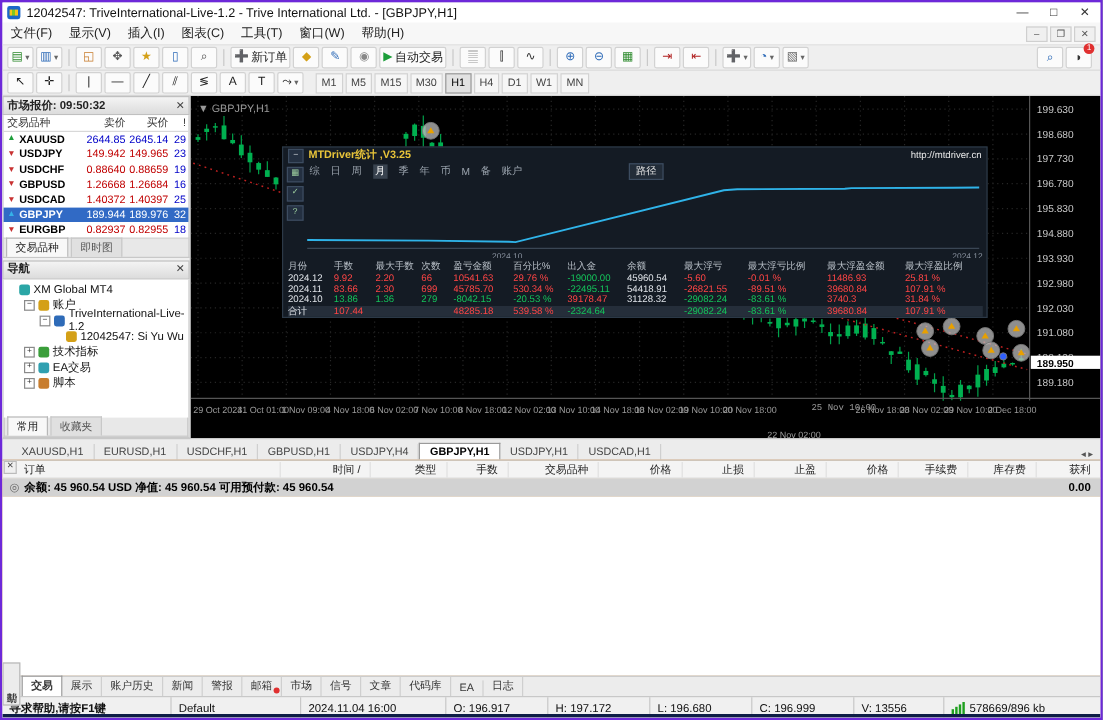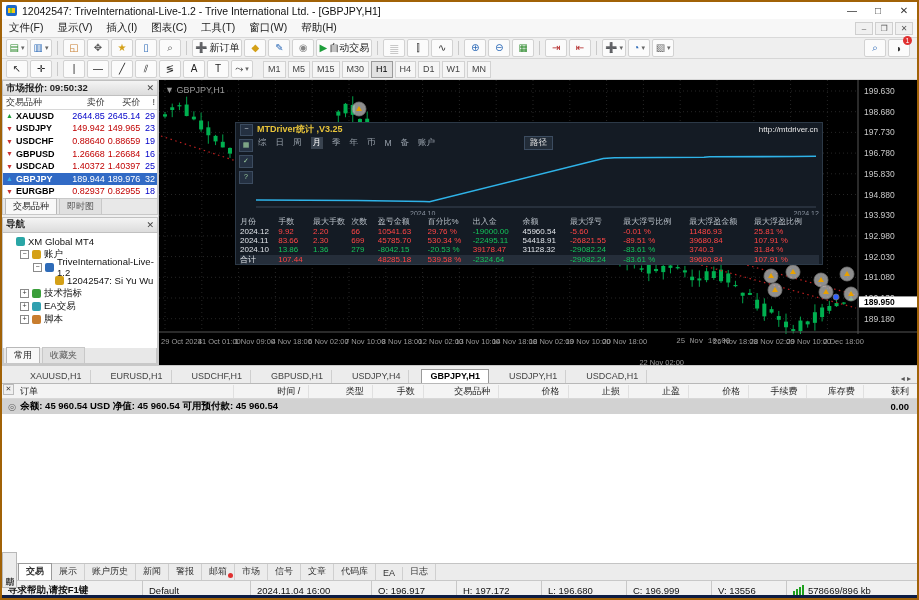--- a/index.html
+++ b/index.html
@@ -1,16 +1,16 @@
 <!DOCTYPE html>
 <html><head>
 <meta charset="utf-8">
 <style>
   html,body{margin:0;padding:0;background:#0a1633;font-family:"Liberation Sans","DejaVu Sans",sans-serif;}
-  #win{position:relative;width:919px;height:600px;background:#f0f0f0;border:2px solid #a16207;box-sizing:border-box;overflow:hidden;}
+  #win{position:relative;width:919px;height:600px;background:#f0f0f0;border:2px solid #6d28d9;box-sizing:border-box;overflow:hidden;}
   .titlebar{height:17px;background:#ffffff;display:flex;align-items:center;font-size:10.5px;color:#111;padding-left:4px;}
   .appicon{width:11px;height:11px;background:#1c68c8;border-radius:2px;margin-right:5px;display:flex;align-items:center;justify-content:center;}
   .appicon span{display:block;width:7px;height:5px;background:linear-gradient(90deg,#f5c518 30%,#7ec820 30% 60%,#f5c518 60%);}
   .winbtns{margin-left:auto;display:flex;}
   .winbtns div{width:26px;text-align:center;color:#333;font-size:10px;line-height:16px;}
   .menubar{height:18px;background:#f7f7f7;border-bottom:1px solid #d9d9d9;display:flex;align-items:center;font-size:10.5px;color:#222;}
   .menubar .mi{padding:0 7px;}
   .childbtns{margin-left:auto;display:flex;padding-right:4px;}
   .childbtns div{width:16px;text-align:center;color:#555;font-size:8px;border:1px solid #cfcfcf;background:#f0f0f0;margin-left:2px;line-height:11px;height:11px;}
   .toolbar{height:20px;background:#efefef;border-bottom:1px solid #d6d6d6;display:flex;align-items:center;padding-left:3px;font-size:10px;}
@@ -58,21 +58,21 @@
   .mtdrail div{width:12px;height:11px;background:#243041;border:1px solid #3c4c60;font-size:7px;color:#9fd0a0;text-align:center;line-height:10px;}
   .mtable{position:absolute;left:4px;right:3px;top:94px;}
   .mrow{display:grid;grid-template-columns:6.6% 6% 6.6% 4.6% 8.6% 7.8% 8.6% 8.2% 9.2% 11.4% 11.2% 11.2%;height:9.4px;align-items:center;}
   .mrow div{overflow:hidden;white-space:nowrap;font-size:8px;}
   .mrow.mh div{color:#b9c0c8;}
   .mrow.tot{background:#252e3a;}
   .r{color:#ff4545;} .g{color:#14c35a;} .w{color:#dfe3e8;}
   .taxis{position:absolute;left:0;bottom:17px;height:14px;right:0;color:#9a9a9a;font-size:7.5px;z-index:2;}
   .taxis span{position:absolute;top:3px;white-space:nowrap;}
   .ctabs{height:17px;background:#ececec;border-top:1px solid #c8c8c8;display:flex;align-items:flex-end;font-size:9px;padding-left:8px;}
-  .ctab{padding:1px 8px 2px;color:#444;border-right:1px solid #cfcfcf;margin-left:12px;}
+  .ctab{padding:1px 8px 2px;color:#444;border-right:1px solid #cfcfcf;}
   .ctab.on{background:#fff;border:1px solid #9a9a9a;border-bottom:none;color:#000;font-weight:bold;}
   .ctabarrows{margin-left:auto;padding-right:6px;color:#555;font-size:8px;}
   .terminal{height:196px;background:#fdba74;border-top:1px solid #b8b8b8;position:relative;display:flex;flex-direction:column;}
   .thead{height:14px;display:flex;font-size:9px;color:#222;background:#f4f4f4;border-bottom:1px solid #d8d8d8;align-items:center;}
   .thead div{text-align:right;padding-right:8px;border-left:1px solid #e0e0e0;overflow:hidden;white-space:nowrap;}
   .thead div:first-child{text-align:left;padding-left:18px;border-left:none;}
   .balrow{height:15px;background:#d2d2d2;display:flex;align-items:center;font-size:9.5px;font-weight:bold;color:#000;padding-left:6px;}
   .balrow .right{margin-left:auto;padding-right:8px;}
   .termbody{flex:1;background:#fff;}
   .btabs{height:16px;background:#ececec;border-top:1px solid #c4c4c4;display:flex;align-items:flex-end;font-size:9px;padding-left:16px;}

